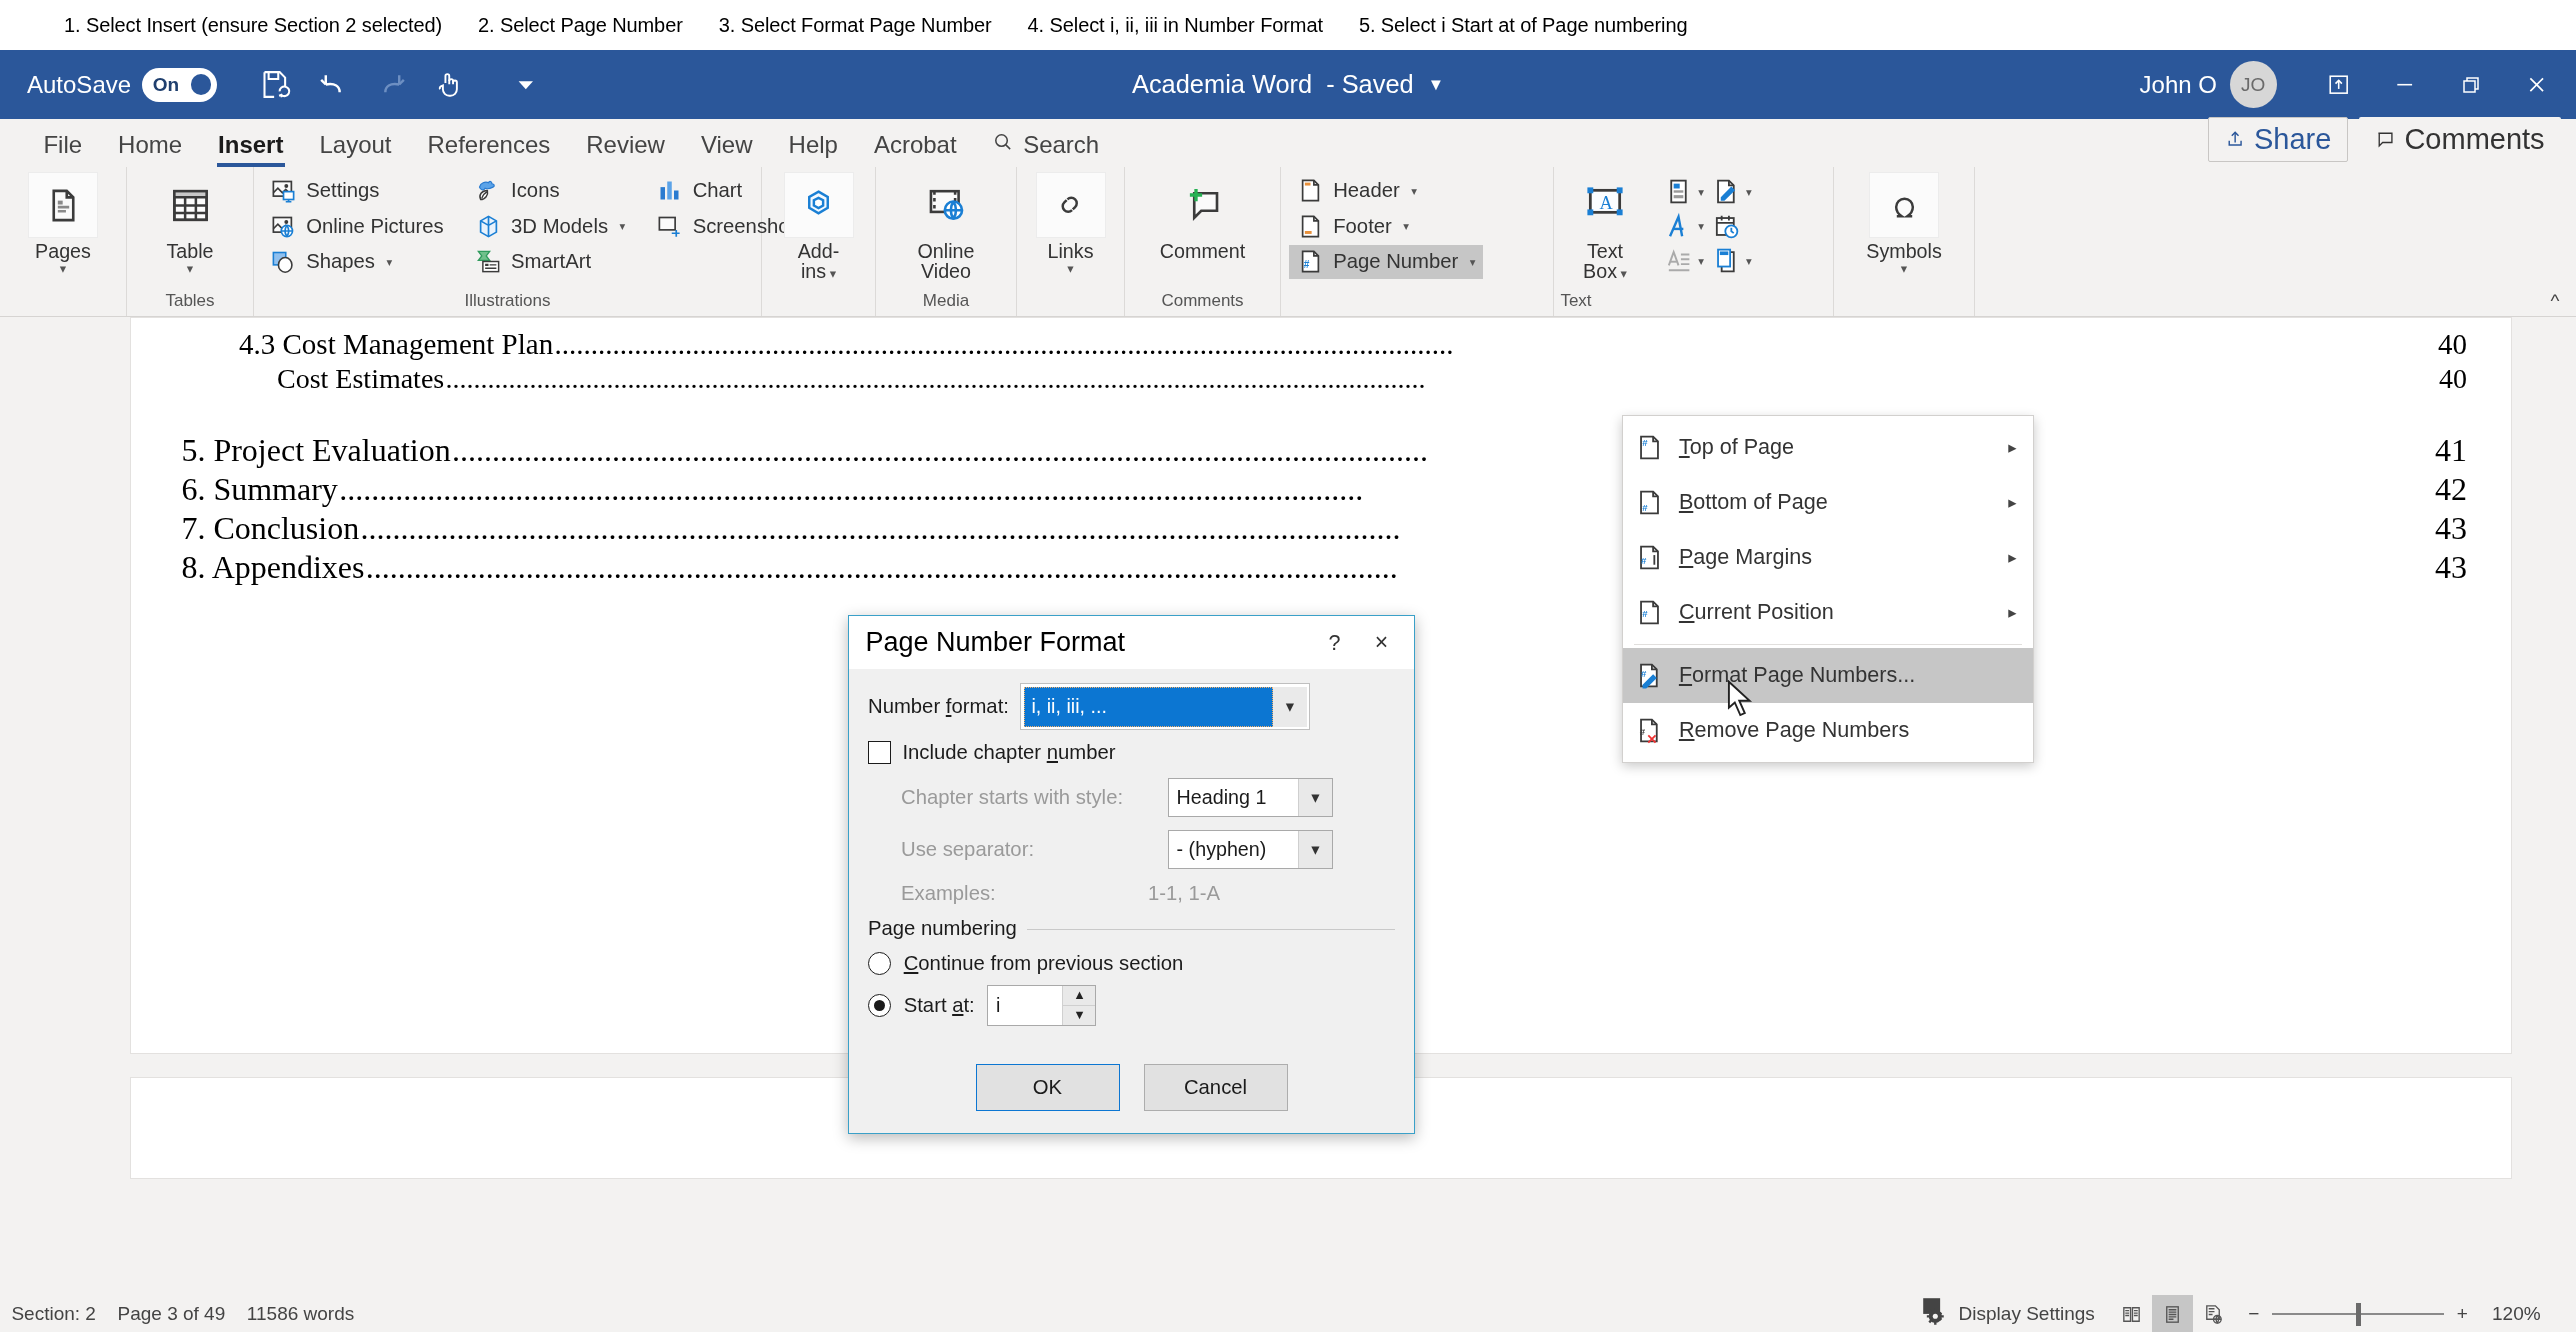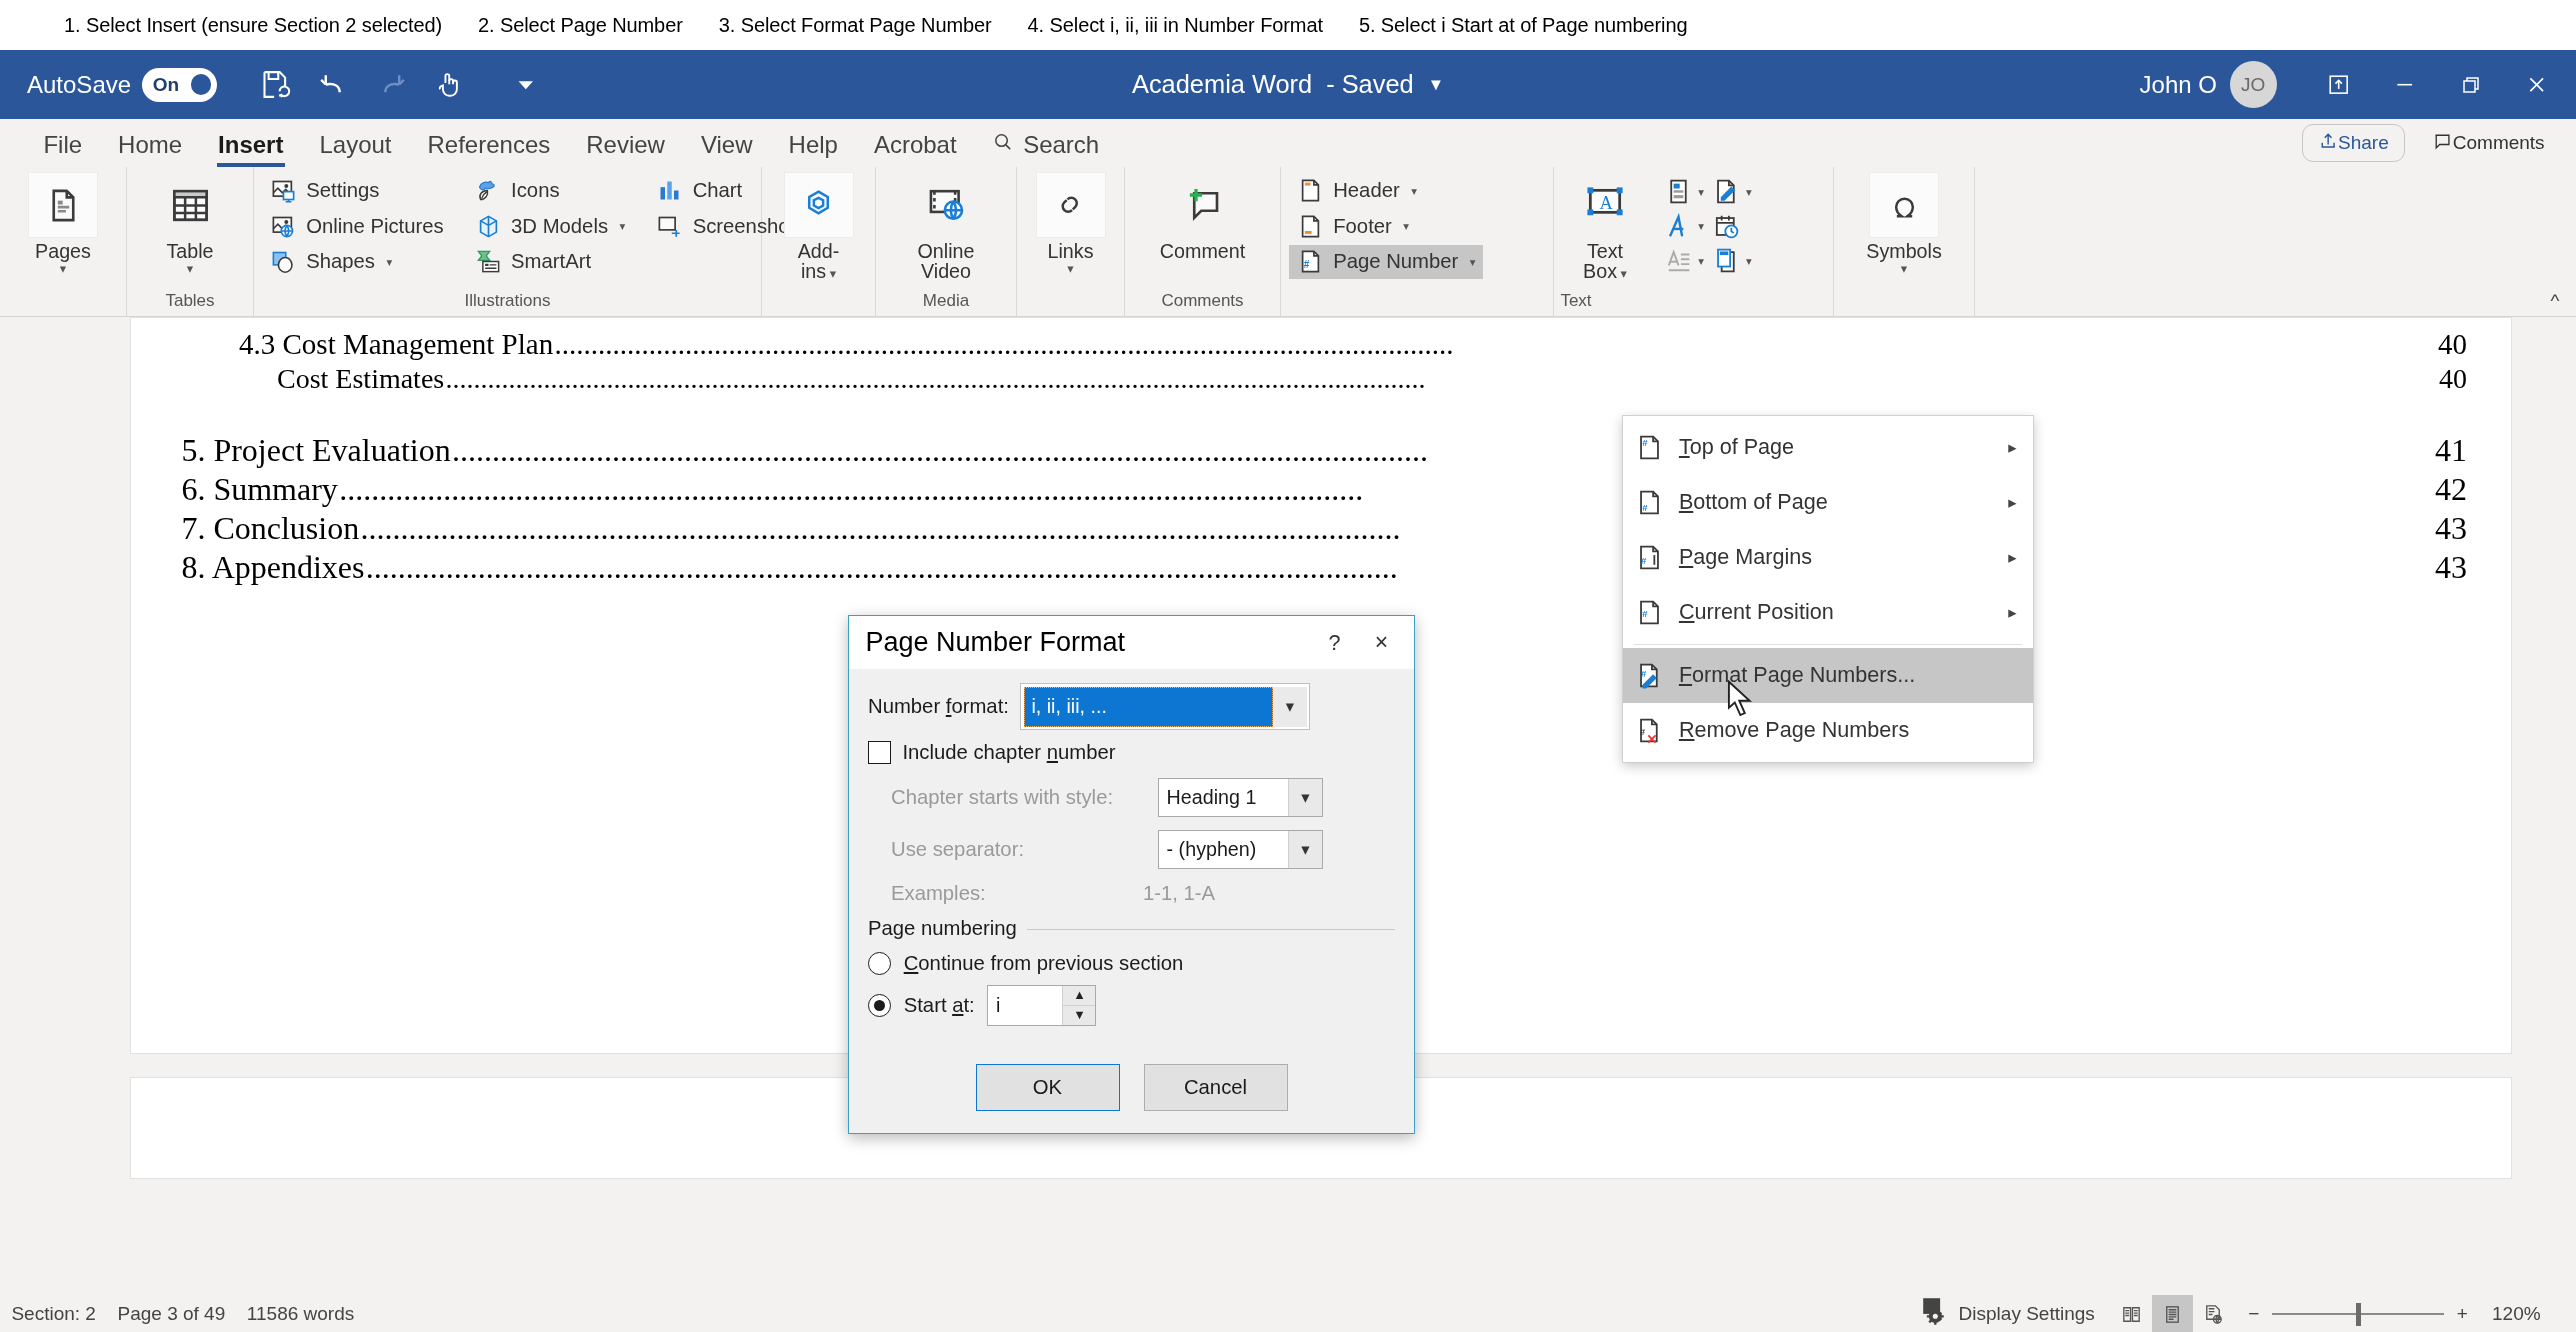--- a/index.html
+++ b/index.html
@@ -88,24 +88,24 @@
   }
   .searchtab{
     display:flex;align-items:center;gap:9px;
     font-size:24px;color:#444;padding:0 16.5px 7.6px 16.5px;
   }
   .share-btns{
     position:absolute; right:15.2px; bottom:5.1px;
     display:flex; gap:11.4px; align-items:center;
   }
   .share-btn{
-    display:flex;align-items:center;
+    display:flex;align-items:center;gap:9px;
     border:0.6px solid #c8c6c4; background:#f3f2f1;
-    padding:5.1px 15.2px; font-size:19px; color:#2b579a;
-    border-radius:11px;
+    padding:5.1px 15.2px; font-size:29px; color:#2b579a;
+    border-radius:2px;
   }
   .comments-btn{ border-color:transparent; color:#333; }
 
   
   #ribbon{
     height:150px; background:#f3f2f1;
     border-bottom:0.6px solid #d6d4d2;
     display:flex; align-items:stretch; position:relative;
   }
   .rgroup{
@@ -222,21 +222,21 @@
     display:flex; align-items:center; justify-content:center; font-size:16.5px; color:#333;
   }
   #numfmt-combo{ width:290px; margin-left:11.4px; padding:2.5px; border:0.6px solid #bfbfbf; background:#fff; height:47px; }
   #numfmt-combo .cval{
     background:#0c76d2; color:#fff;
     outline:0.6px dotted #f5b26b; outline-offset:-1.9px;
   }
   #numfmt-combo .cbtn{ background:#eaeaea; border-left:none; }
   .cbrow{ display:flex; align-items:center; gap:11.4px; margin:11.4px 0 14px 0; }
   .cbox{ width:23px;height:23px;border:1.3px solid #1b1b1b;background:#fff; }
-  .indent{ margin-left:23px; }
+  .indent{ margin-left:33px; }
   .drow2{ display:flex; align-items:center; margin-bottom:12.7px; }
   .drow2 .dlabel{ width:267px; }
   .drow2 .combo{ width:165px; }
   .sectitle{
     display:flex; align-items:center; gap:10.2px;
     font-size:20.3px; color:#1b1b1b; margin:11.4px 0 11.4px 0;text-align:right;
   }
   .sectitle .rule{ flex:1 1 auto; height:0.6px; background:#c9c9c9; }
   .radiorow{ display:flex; align-items:center; gap:12.7px; margin-bottom:10.2px; }
   .radio{ width:23px;height:23px;border:1.3px solid #1b1b1b;border-radius:50%;background:#fff;

